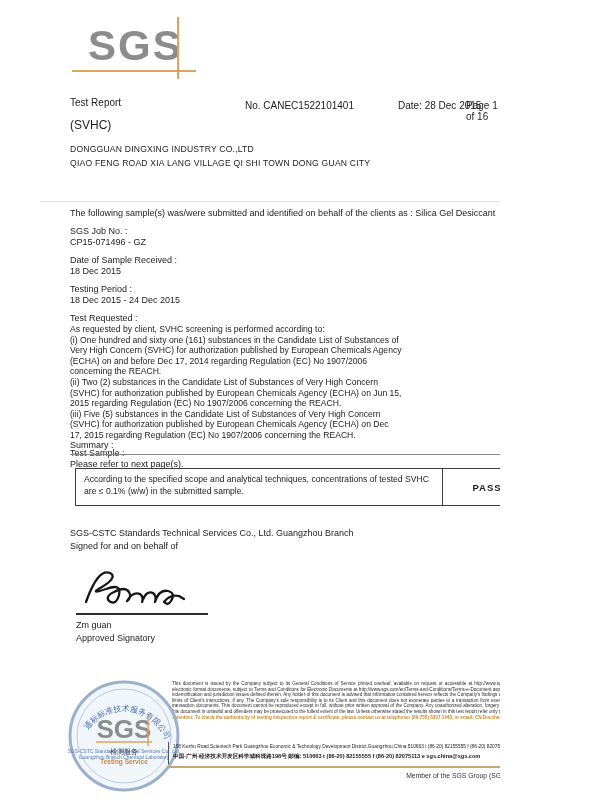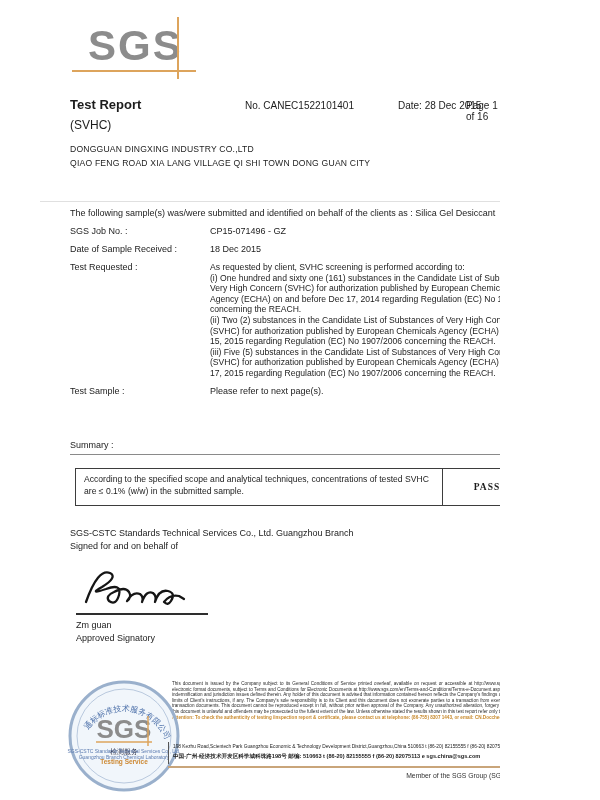--- a/index.html
+++ b/index.html
@@ -6,47 +6,47 @@
   .page{position:relative;width:500px;height:800px;background:#ffffff;overflow:hidden;
         font-family:"Liberation Sans", sans-serif;color:#1c1c1c;}
 
   
   .logo-sgs{position:absolute;left:88px;top:24px;font-size:42px;font-weight:bold;
             color:#8c8c8c;letter-spacing:2px;line-height:44px;}
   .logo-hline{position:absolute;left:72px;top:70px;width:124px;height:2px;background:#dda45c;}
   .logo-vline{position:absolute;left:177px;top:17px;width:2px;height:62px;background:#dda45c;}
 
   
-  .title1{position:absolute;left:70px;top:97px;font-size:13px;font-weight:bold;}
+  .title1{position:absolute;left:70px;top:97px;font-size:10px;font-weight:normal;}
   .title2{position:absolute;left:70px;top:118px;font-size:12px;font-weight:normal;}
   .report-no{position:absolute;left:210px;top:100px;font-size:10px;padding-left:35px;}
   .report-date{position:absolute;left:356px;top:100px;font-size:10px;margin-left:42px;}
   .report-page{position:absolute;left:466px;top:100px;font-size:10px;}
 
   .client{position:absolute;left:70px;top:142px;font-size:8.6px;line-height:14px;letter-spacing:.2px;}
 
   .hairline{position:absolute;left:40px;top:201px;width:520px;height:1px;background:#e0e0e0;}
 
   .intro{position:absolute;left:70px;top:208px;font-size:9px;}
 
   
   .fields{position:absolute;left:70px;top:226px;width:470px;}
-  .field-row{display:flex;margin-bottom:7px;font-size:9px;line-height:11px;}
+  .field-row{display:flex;margin-bottom:7px;font-size:9px;line-height:11px;flex-direction:column;}
   .field-label{width:140px;flex-shrink:0;}
   .field-value{width:332px;}
   .preline{white-space:pre-line;font-size:8.6px;line-height:10.6px;}
 
   
   .summary-label{position:absolute;left:70px;top:440px;font-size:9px;}
   .summary-underline{position:absolute;left:70px;top:454px;width:492px;height:1px;background:#8a8a8a;}
   .summary-box{position:absolute;left:75px;top:468px;width:455px;height:36px;
                border:1px solid #3d3d3d;display:flex;}
   .summary-text{flex:1;padding:4px 8px;font-size:8.6px;line-height:12px;}
   .summary-result{width:88px;border-left:1px solid #3d3d3d;display:flex;align-items:center;
-                  justify-content:center;font-size:9.5px;font-weight:bold;letter-spacing:1px;font-family:Liberation Serif, serif;}
+                  justify-content:center;font-size:9.5px;font-weight:bold;letter-spacing:1px;}
 
   
   .signed-block{position:absolute;left:70px;top:527px;font-size:9px;line-height:12.5px;}
   .sig-svg{position:absolute;left:78px;top:560px;}
   .sig-line{position:absolute;left:76px;top:613px;width:132px;height:2px;background:#2e2e2e;}
   .sig-name{position:absolute;left:76px;top:620px;font-size:9px;}
   .sig-role{position:absolute;left:76px;top:633px;font-size:9px;}
 
   
   .disclaimer{position:absolute;left:172px;top:681px;width:424px;font-size:4.6px;
@@ -90,20 +90,24 @@
   <div class="intro">The following sample(s) was/were submitted and identified on behalf of the clients as : Silica Gel Desiccant</div>
 
   <div class="fields">
     <div class="field-row">
       <div class="field-label">SGS Job No. :</div>
       <div class="field-value">CP15-071496 - GZ</div>
     </div>
     <div class="field-row">
       <div class="field-label">Date of Sample Received :</div>
       <div class="field-value">18 Dec 2015</div>
+    </div>
+    <div class="field-row">
+      <div class="field-label">Testing Period :</div>
+      <div class="field-value">18 Dec 2015 - 24 Dec 2015</div>
     </div>
     <div class="field-row">
       <div class="field-label">Test Requested :</div>
       <div class="field-value preline">As requested by client, SVHC screening is performed according to:
 (i) One hundred and sixty one (161) substances in the Candidate List of Substances of Very High Concern (SVHC) for authorization published by European Chemicals Agency (ECHA) on and before Dec 17, 2014 regarding Regulation (EC) No 1907/2006 concerning the REACH.
 (ii) Two (2) substances in the Candidate List of Substances of Very High Concern (SVHC) for authorization published by European Chemicals Agency (ECHA) on Jun 15, 2015 regarding Regulation (EC) No 1907/2006 concerning the REACH.
 (iii) Five (5) substances in the Candidate List of Substances of Very High Concern (SVHC) for authorization published by European Chemicals Agency (ECHA) on Dec 17, 2015 regarding Regulation (EC) No 1907/2006 concerning the REACH.</div>
     </div>
     <div class="field-row">
       <div class="field-label">Test Sample :</div>

